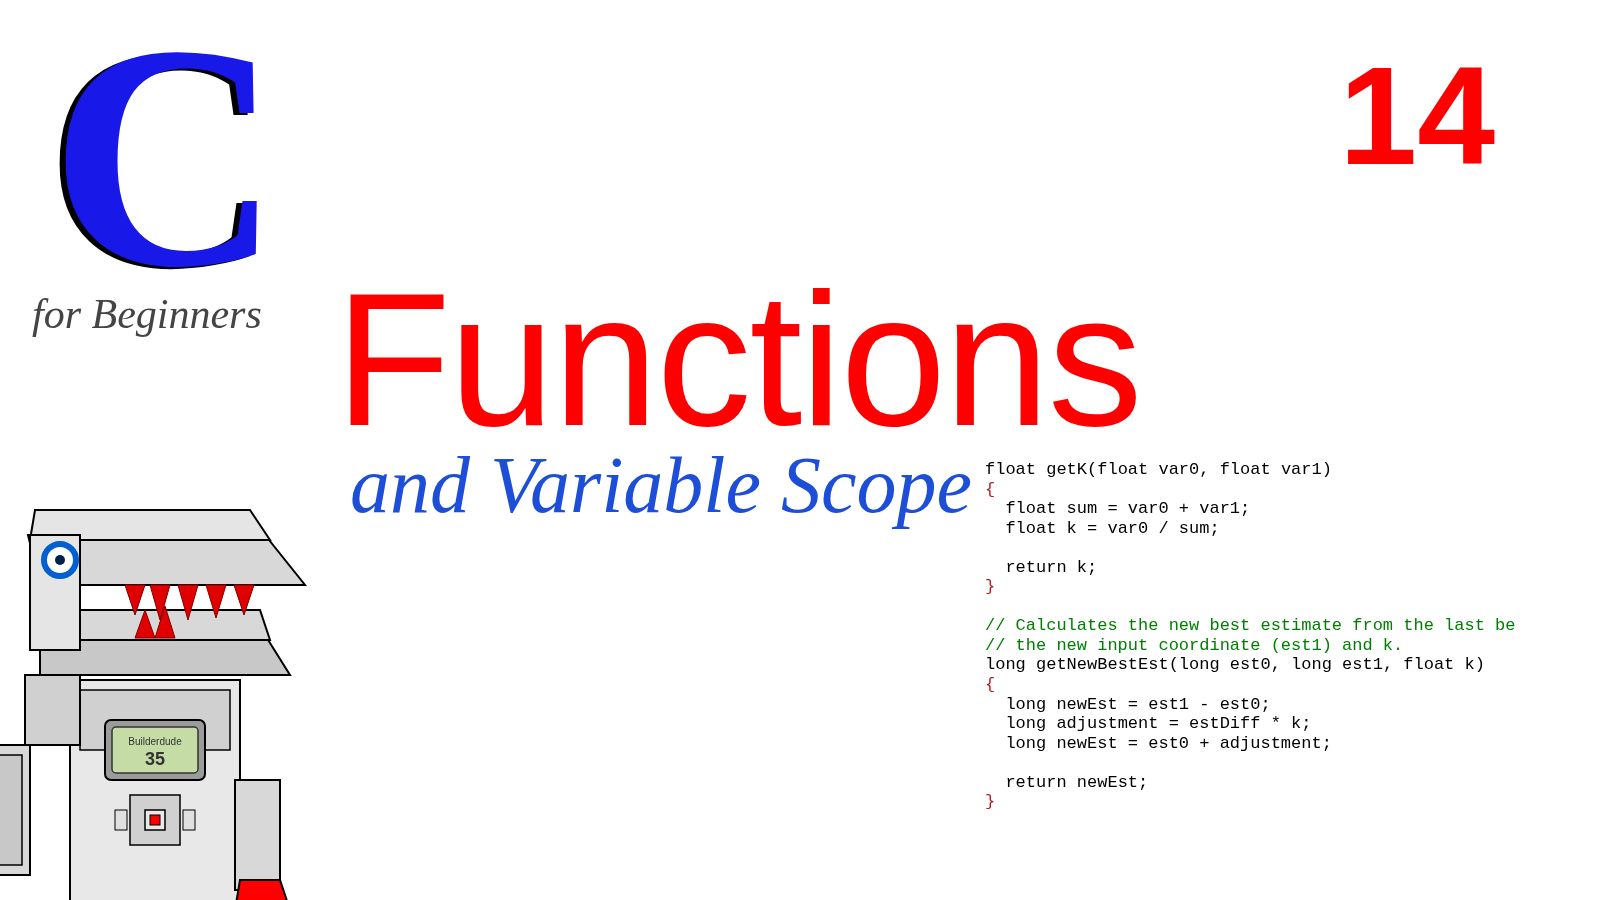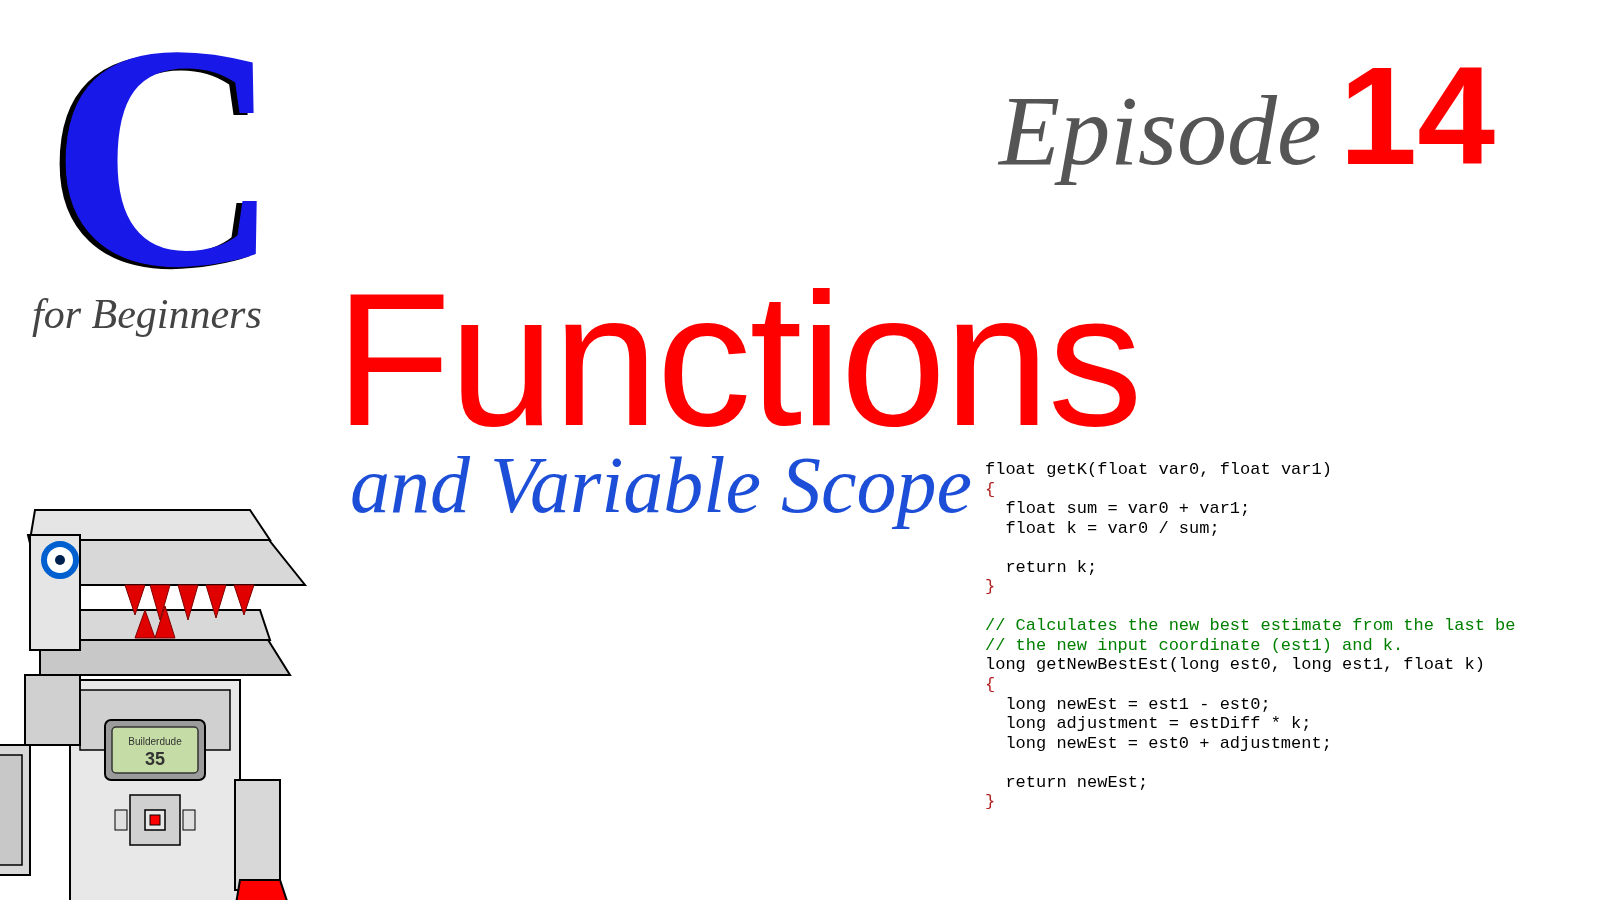--- a/index.html
+++ b/index.html
@@ -103,21 +103,20 @@
     height: 440px;
   }
 </style>
 </head>
 <body>
 
 <div class="c-logo">C</div>
 <div class="for-beginners">for Beginners</div>
 
 <div class="episode">
-  <span class="episode-word">Episode</span>
   <span class="episode-number">14</span>
 </div>
 
 <div class="main-title">Functions</div>
 <div class="subtitle">and Variable Scope</div>
 
 <div class="code"><span class="kw">float</span><span> getK(</span><span class="kw">float</span><span> var0, </span><span class="kw">float</span><span> var1)</span>
 <span class="br">{</span>
 <span class="kw">  float</span><span> sum = var0 + var1;</span>
 <span class="kw">  float</span><span> k = var0 / sum;</span>

